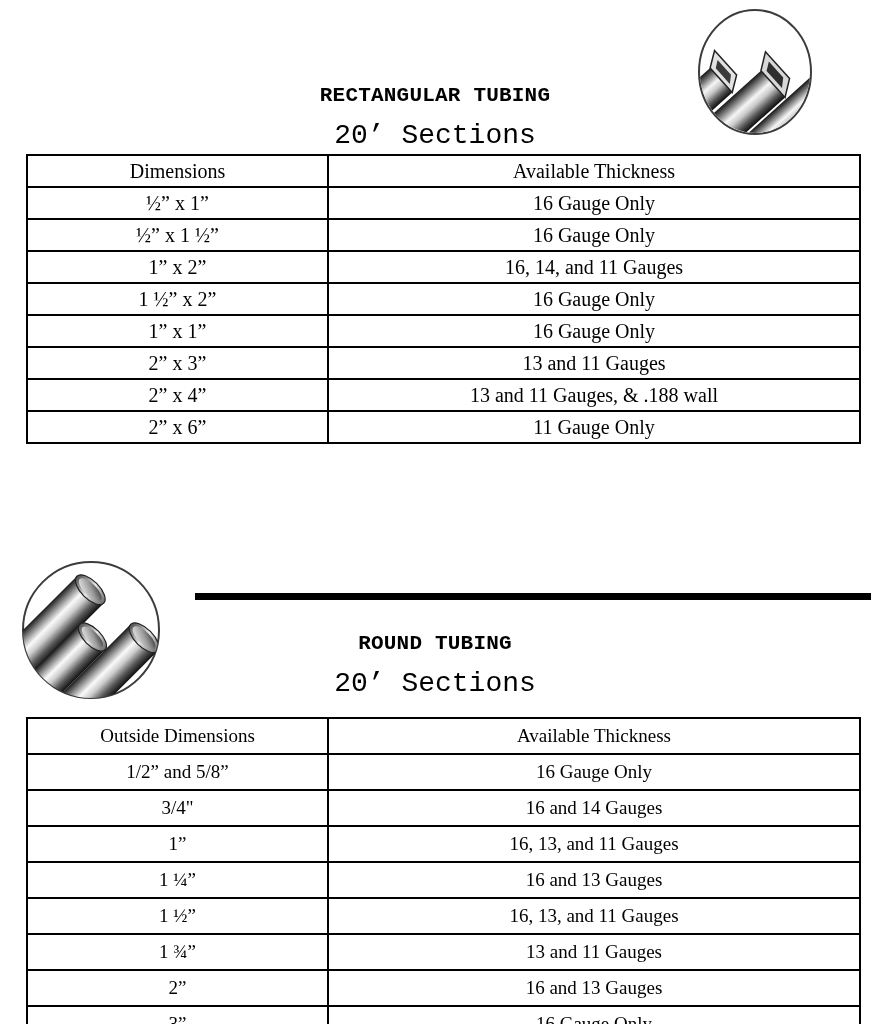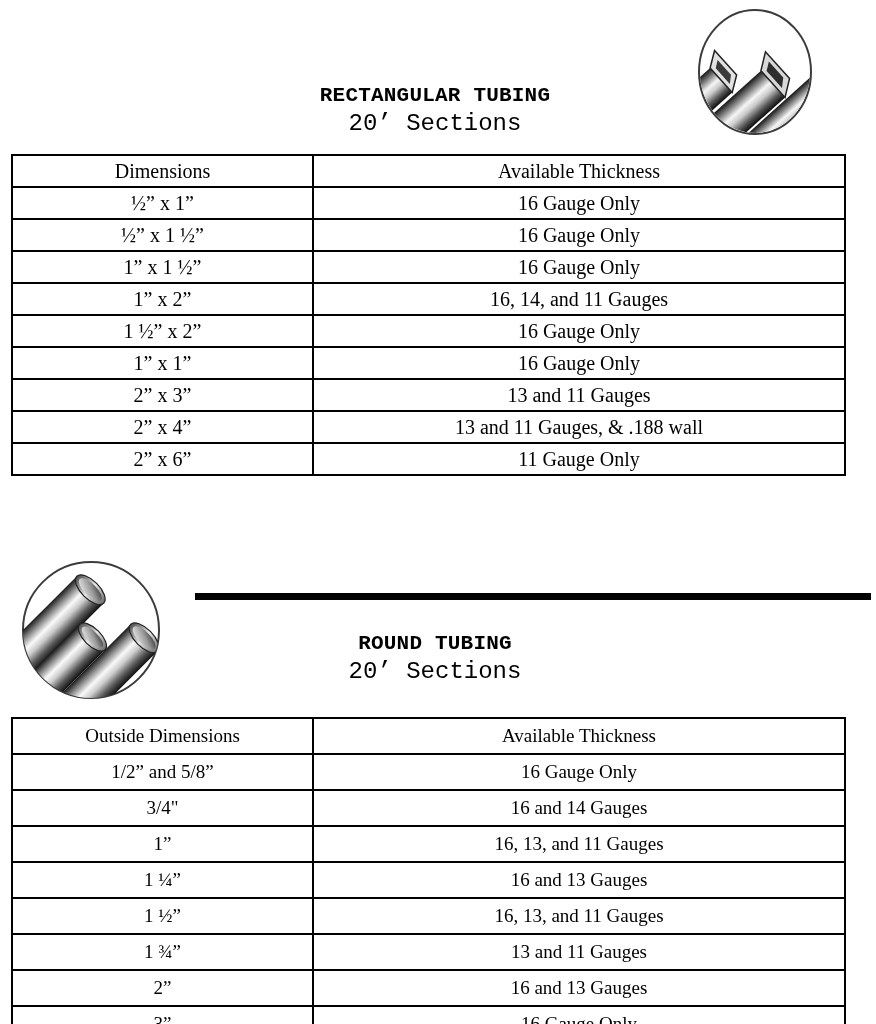--- a/index.html
+++ b/index.html
@@ -18,26 +18,26 @@
     width: 870px;
     text-align: center;
     font-family: Liberation Mono, monospace;
   }
   .heading-title {
     font-weight: bold;
     font-size: 21px;
     letter-spacing: 0.2px;
   }
   .heading-sub {
-    font-size: 24px;
-    margin-top: 3px;
+    font-size: 28px;
+    margin-top: 13px;
   }
   table.spec {
     position: absolute;
-    left: 11px;
+    left: 26px;
     width: 833px;
     border-collapse: collapse;
     table-layout: fixed;
   }
   table.spec th, table.spec td {
     border: 2px solid #000000;
     text-align: center;
     vertical-align: middle;
     padding: 0 4px;
     font-weight: normal;
@@ -119,24 +119,20 @@
     <tbody>
         <tr>
           <td>½” x 1”</td>
           <td>16 Gauge Only</td>
         </tr>
         <tr>
           <td>½” x 1 ½”</td>
           <td>16 Gauge Only</td>
         </tr>
         <tr>
-          <td>1” x 1 ½”</td>
-          <td>16 Gauge Only</td>
-        </tr>
-        <tr>
           <td>1” x 2”</td>
           <td>16, 14, and 11 Gauges</td>
         </tr>
         <tr>
           <td>1 ½” x 2”</td>
           <td>16 Gauge Only</td>
         </tr>
         <tr>
           <td>1” x 1”</td>
           <td>16 Gauge Only</td>

